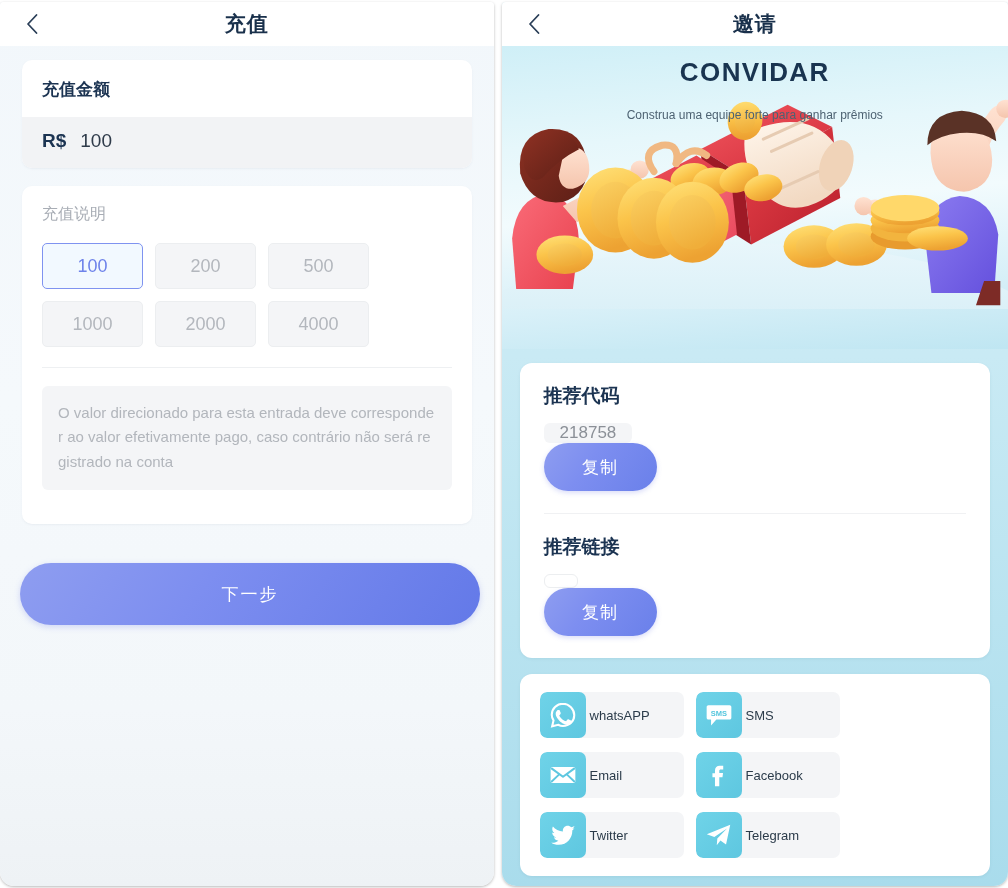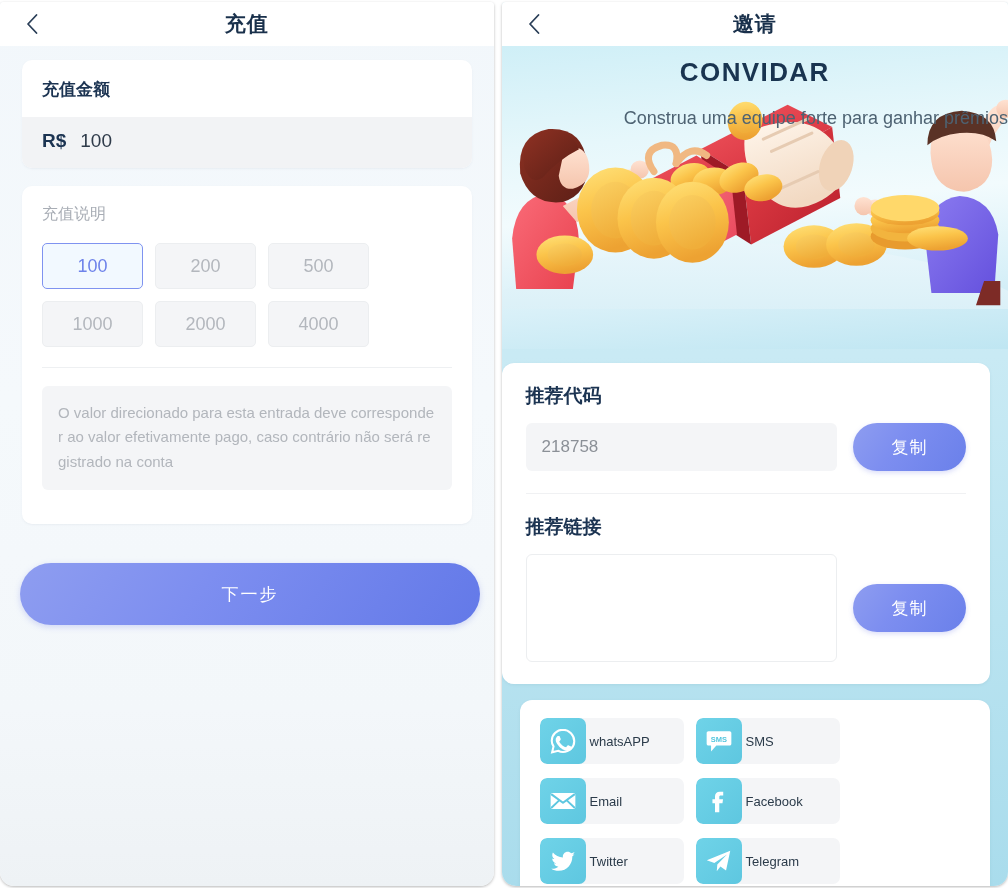--- a/index.html
+++ b/index.html
@@ -189,44 +189,44 @@
     font-size: 26px;
     font-weight: bold;
     color: #193450;
     letter-spacing: 1.4px;
     z-index: 4;
   }
   .hero-sub {
     position: absolute;
     top: 62px;
     width: 100%;
-    text-align: right;
-    font-size: 18px;
+    text-align: center;
+    font-size: 12px;
     color: #4d6272;
     z-index: 4;
   }
   .hero-art { position: absolute; inset: 0; z-index: 2; }
 
   .invite-card {
-    margin: 14px 18px 0 0;
+    margin: 14px 18px 0 18px;
     background: #ffffff;
     border-radius: 12px;
     padding: 20px 24px 22px 24px;
     box-shadow: 0 1px 3px rgba(90,140,160,0.12);
   }
   .field-label {
     font-size: 19px;
     font-weight: bold;
     color: #1c3452;
     margin-bottom: 14px;
   }
   .field-row {
     display: flex;
-    align-items: center;
-    gap: 16px;
+    align-items: flex-start;
+    flex-direction: column;
   }
   .field-box {
     flex: 1;
     height: 48px;
     background: #f4f5f7;
     border-radius: 6px;
     display: flex;
     align-items: center;
     padding: 0 16px;
     font-size: 17px;

